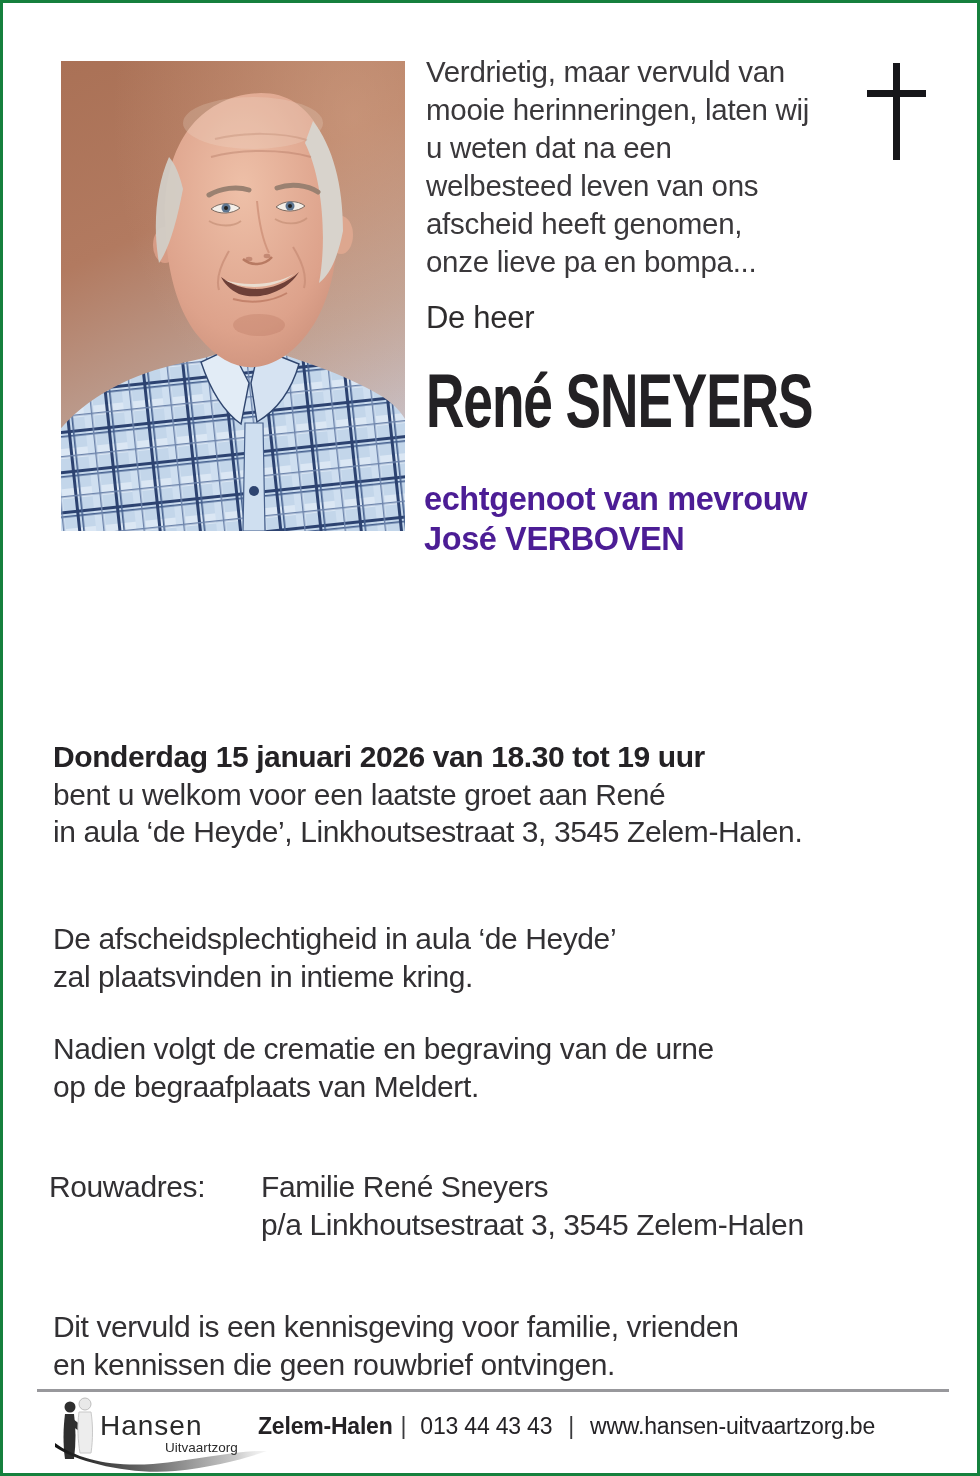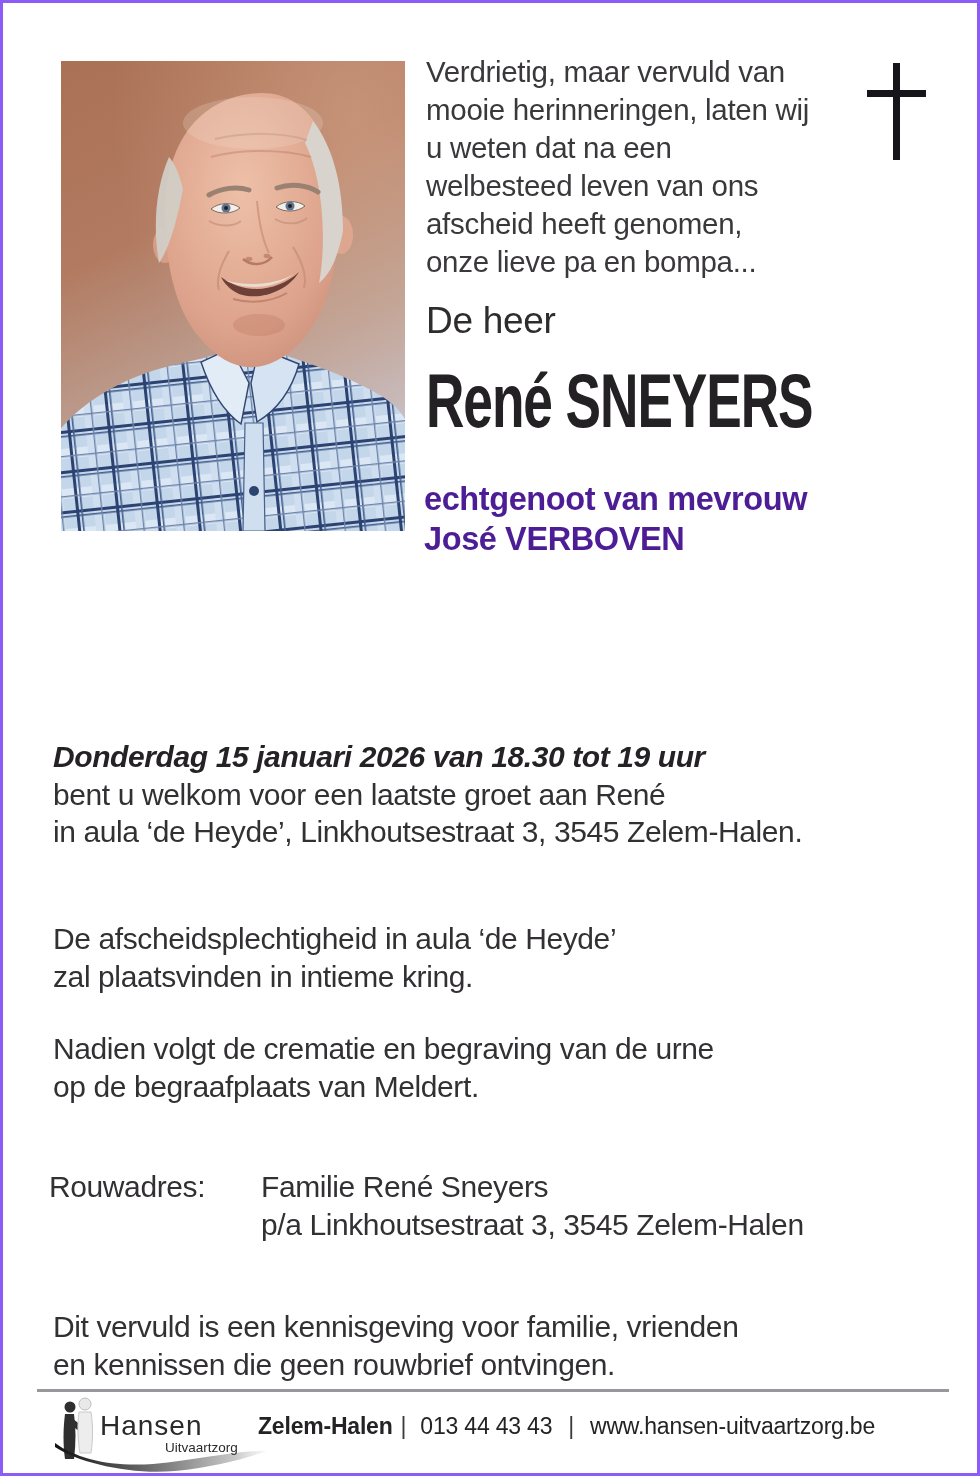--- a/index.html
+++ b/index.html
@@ -1,41 +1,41 @@
 <!DOCTYPE html>
 <html><head>
 <meta charset="utf-8">
 <style>
   html,body { margin:0; padding:0; background:#ffffff; }
   .page {
     position:relative; width:980px; height:1476px; box-sizing:border-box;
-    background:#ffffff; border:3px solid #8b5cf6; overflow:hidden;
+    background:#ffffff; border:3px solid #15803d; overflow:hidden;
     font-family:"Liberation Sans", sans-serif; color:#2e2c2d;
   }
   .abs { position:absolute; }
   .pre { white-space:pre-line; }
 
   .photo { left:58px; top:58px; width:344px; height:470px; }
 
   .cross-v { left:890px; top:60px; width:7px; height:97px; background:#16161a; }
   .cross-h { left:864px; top:87px; width:59px; height:7px; background:#16161a; }
 
   .intro { left:423px; top:50px; width:520px; font-size:29.5px; line-height:38px;
            letter-spacing:-0.3px; color:#3a383b; }
-  .de-heer { left:423px; top:297px; font-size:37px; letter-spacing:-0.3px; }
+  .de-heer { left:423px; top:297px; font-size:31px; letter-spacing:-0.3px; }
   .name { left:423px; top:360px; font-size:76px; font-weight:bold; line-height:76px;
           letter-spacing:-1.5px; white-space:nowrap; color:#232124;
           transform:scaleX(0.70); transform-origin:left top; }
   .spouse { left:421px; top:476px; font-size:32.5px; font-weight:bold;
             line-height:40px; letter-spacing:-0.4px; color:#4c1d95; }
 
   .body-text { font-size:30px; line-height:37.5px; letter-spacing:-0.4px; color:#323033; }
   .born      { left:50px; top:597px; width:880px; }
   .visit     { left:50px; top:735px; width:880px; }
-  .visit-bold{ font-weight:bold; color:#242225;font-style:italic; }
+  .visit-bold{ font-weight:bold; color:#242225; }
   .ceremony  { left:50px; top:917px; width:880px; }
   .cremation { left:50px; top:1027px; width:880px; }
   .rouw      { left:46px; top:1165px; width:900px; display:flex; }
   .rouw-label{ width:212px; flex:0 0 212px; }
   .closing   { left:50px; top:1305px; width:880px; }
 
   .sep-line  { left:34px; top:1386px; width:912px; height:3px; background:#98989c; }
 
   .footer-logo { left:44px; top:1392px; width:300px; height:82px; }
   .footer-text { left:255px; top:1410px; font-size:23px; letter-spacing:-0.2px;

